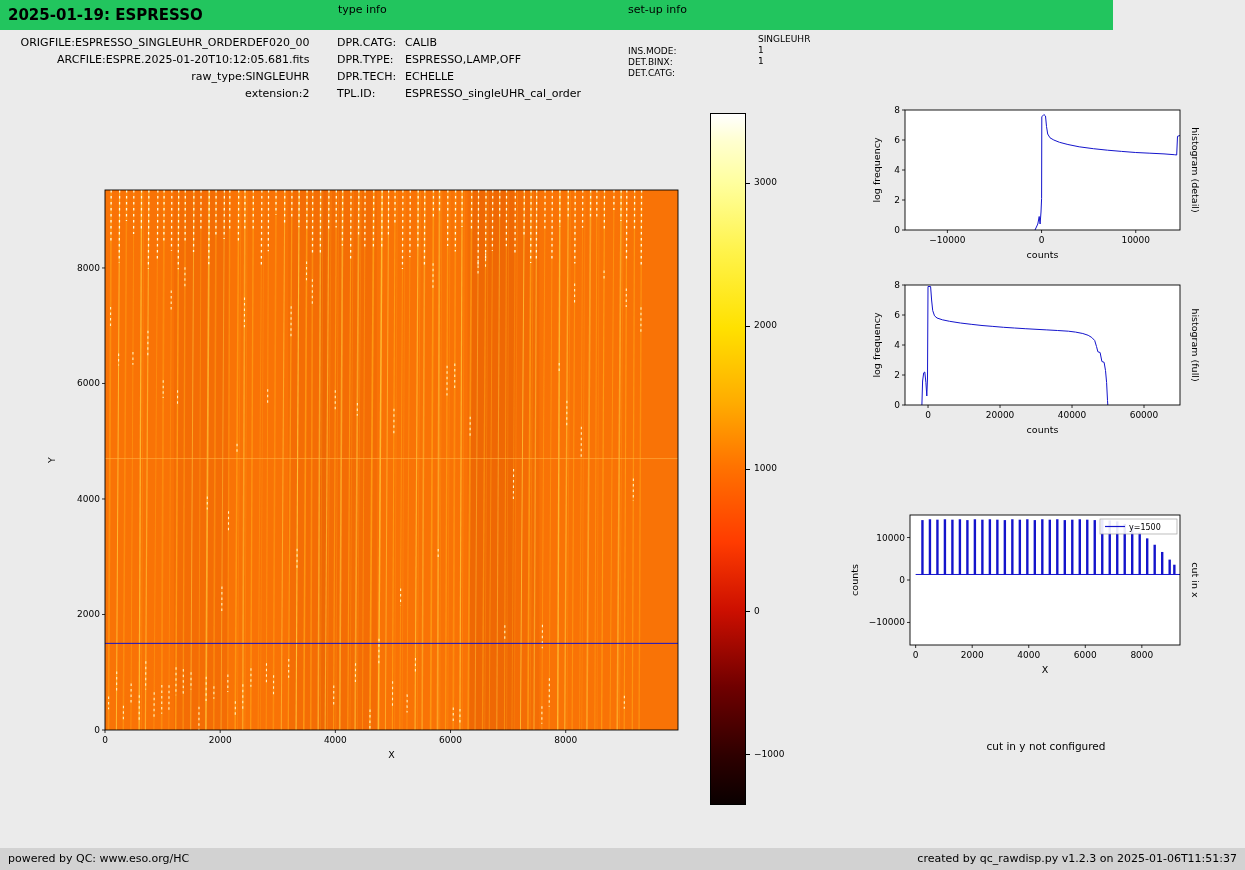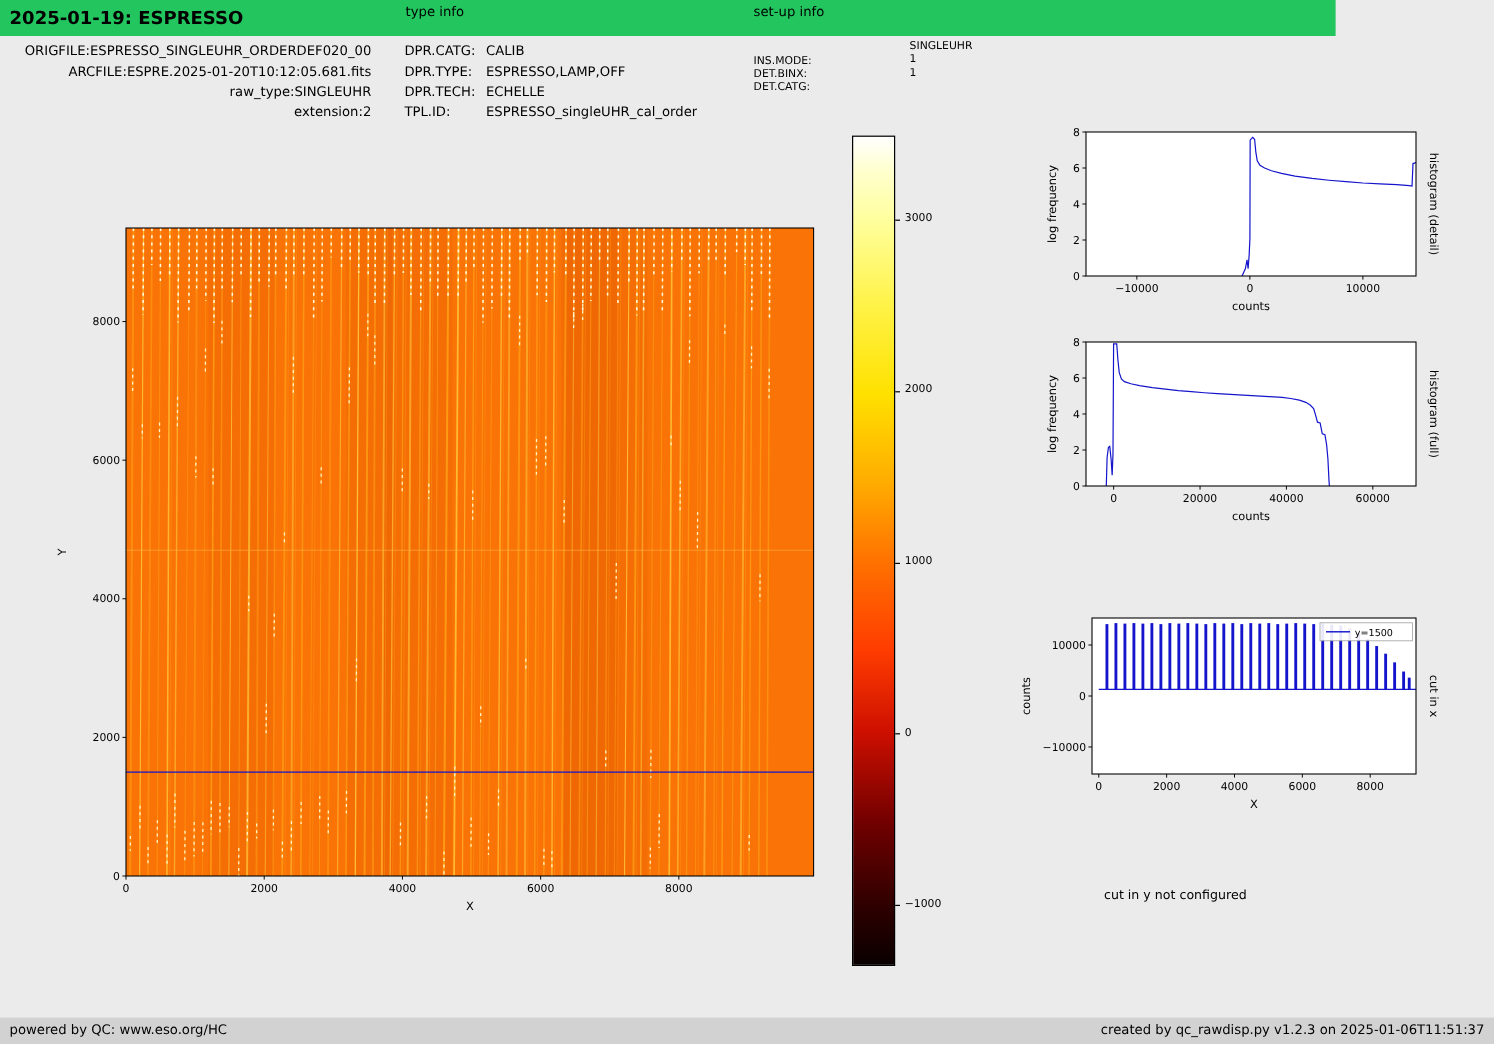--- a/index.html
+++ b/index.html
@@ -26,21 +26,21 @@
   .axlbl{font-size:9.5px;}
   .leg{font-size:8px;}
   .colorbar{position:absolute;left:710px;top:113px;width:36px;height:692px;box-sizing:border-box;
     border:1px solid #000;
     background:linear-gradient(to bottom,
       #ffffff 0%, #ffffcf 4%, #ffff9e 10%, #fff34a 20%, #ffe100 31%,
       #ffab00 42%, #ff7300 51%, #ff3c00 62%, #cc0f00 72%, #700000 83%,
       #2e0000 93%, #0a0000 100%);}
   .cb-tick{position:absolute;left:746px;width:4px;height:1px;background:#000;}
   .cb-lbl{position:absolute;left:754px;font-size:9px;white-space:nowrap;}
-  .cut-y-msg{position:absolute;left:920px;top:740px;width:252px;font-size:10.5px;}
+  .cut-y-msg{position:absolute;left:920px;top:740px;width:252px;text-align:center;font-size:10.5px;}
   .footer{position:absolute;left:0;top:848px;width:1245px;height:22px;background:#d2d2d2;font-size:11px;line-height:22px;}
   .footer .fl{position:absolute;left:8px;}
   .footer .fr{position:absolute;right:8px;}
 </style>
 </head>
 <body>
 
 <div class="page">
 
   <div class="header">

